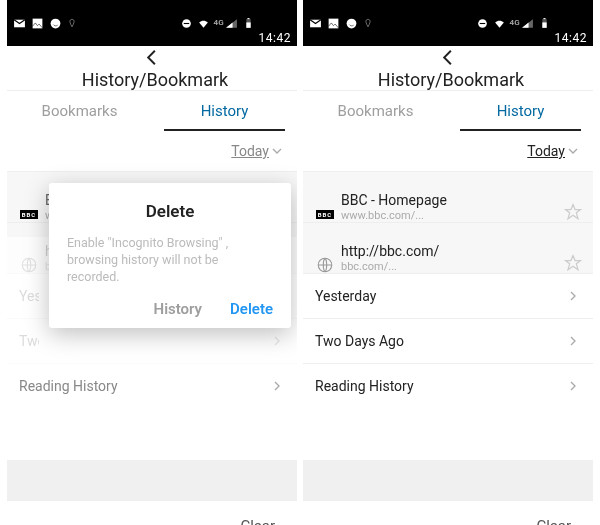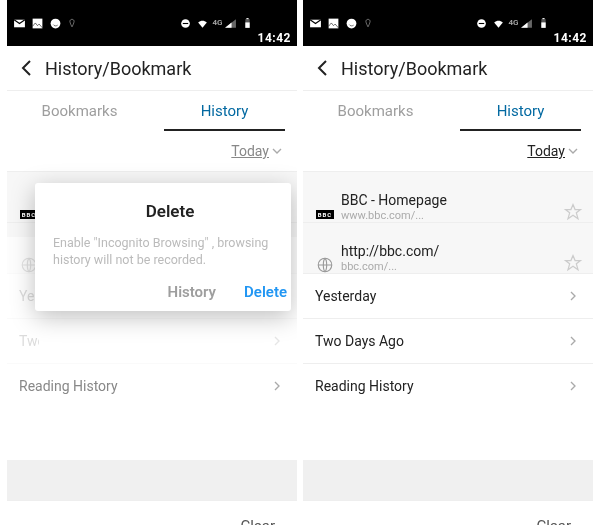--- a/index.html
+++ b/index.html
@@ -32,32 +32,33 @@
     background: #000;
     color: #fff;
     display: flex;
     align-items: center;
     font-size: 11px;
     padding: 12px 6px;
   }
   .statusbar .sb-left { display: flex; gap: 5px; align-items: center; }
   .statusbar .sb-spacer { flex: 1; }
   .statusbar .sb-right { display: flex; gap: 4px; align-items: center; }
-  .statusbar .clock { font-size: 12px; font-weight: 700; letter-spacing: .5px; margin-top: 29px; }
+  .statusbar .clock { font-size: 12px; font-weight: 400; letter-spacing: .5px; margin-top: 29px; }
   .statusbar svg { display: block; }
   .ic { width: 13px; height: 13px; fill: #fff; }
   .sb-right .txt4g { font-size: 8px; font-weight: 600; color: #aaa; line-height: 8px; margin-right: -3px; }
 
   
   .header {
     height: 44px;
     display: flex;
     align-items: center;
     padding: 0 8px;
     border-bottom: 1px solid #eee;
+    flex-direction: column;
   }
   .back-chevron { width: 24px; height: 24px; stroke: #222; stroke-width: 2; fill: none; }
   .header .title { font-size: 18px; color: #222; margin-left: 6px; }
 
   
   .tabs {
     display: flex;
     height: 40px;
   }
   .tab {
@@ -157,27 +158,27 @@
   .scrim {
     position: absolute;
     left: 0; right: 0;
     top: 106px; 
     bottom: 90px;
     background: rgba(255,255,255,0.7);
     pointer-events: none;
   }
   .dialog {
     position: absolute;
-    left: 28px;
+    left: 42px;
     right: 6px;
     top: 158px;
     background: #fff;
     border-radius: 3px;
     box-shadow: 0 6px 24px rgba(0,0,0,0.25);
-    padding: 18px 4px 10px 18px;
+    padding: 18px 18px 10px 18px;
   }
   .dialog .d-title {
     text-align: center;
     font-size: 17px;
     font-weight: 600;
     color: #222;
     margin-bottom: 14px;
   }
   .dialog .d-msg {
     font-size: 14px;

